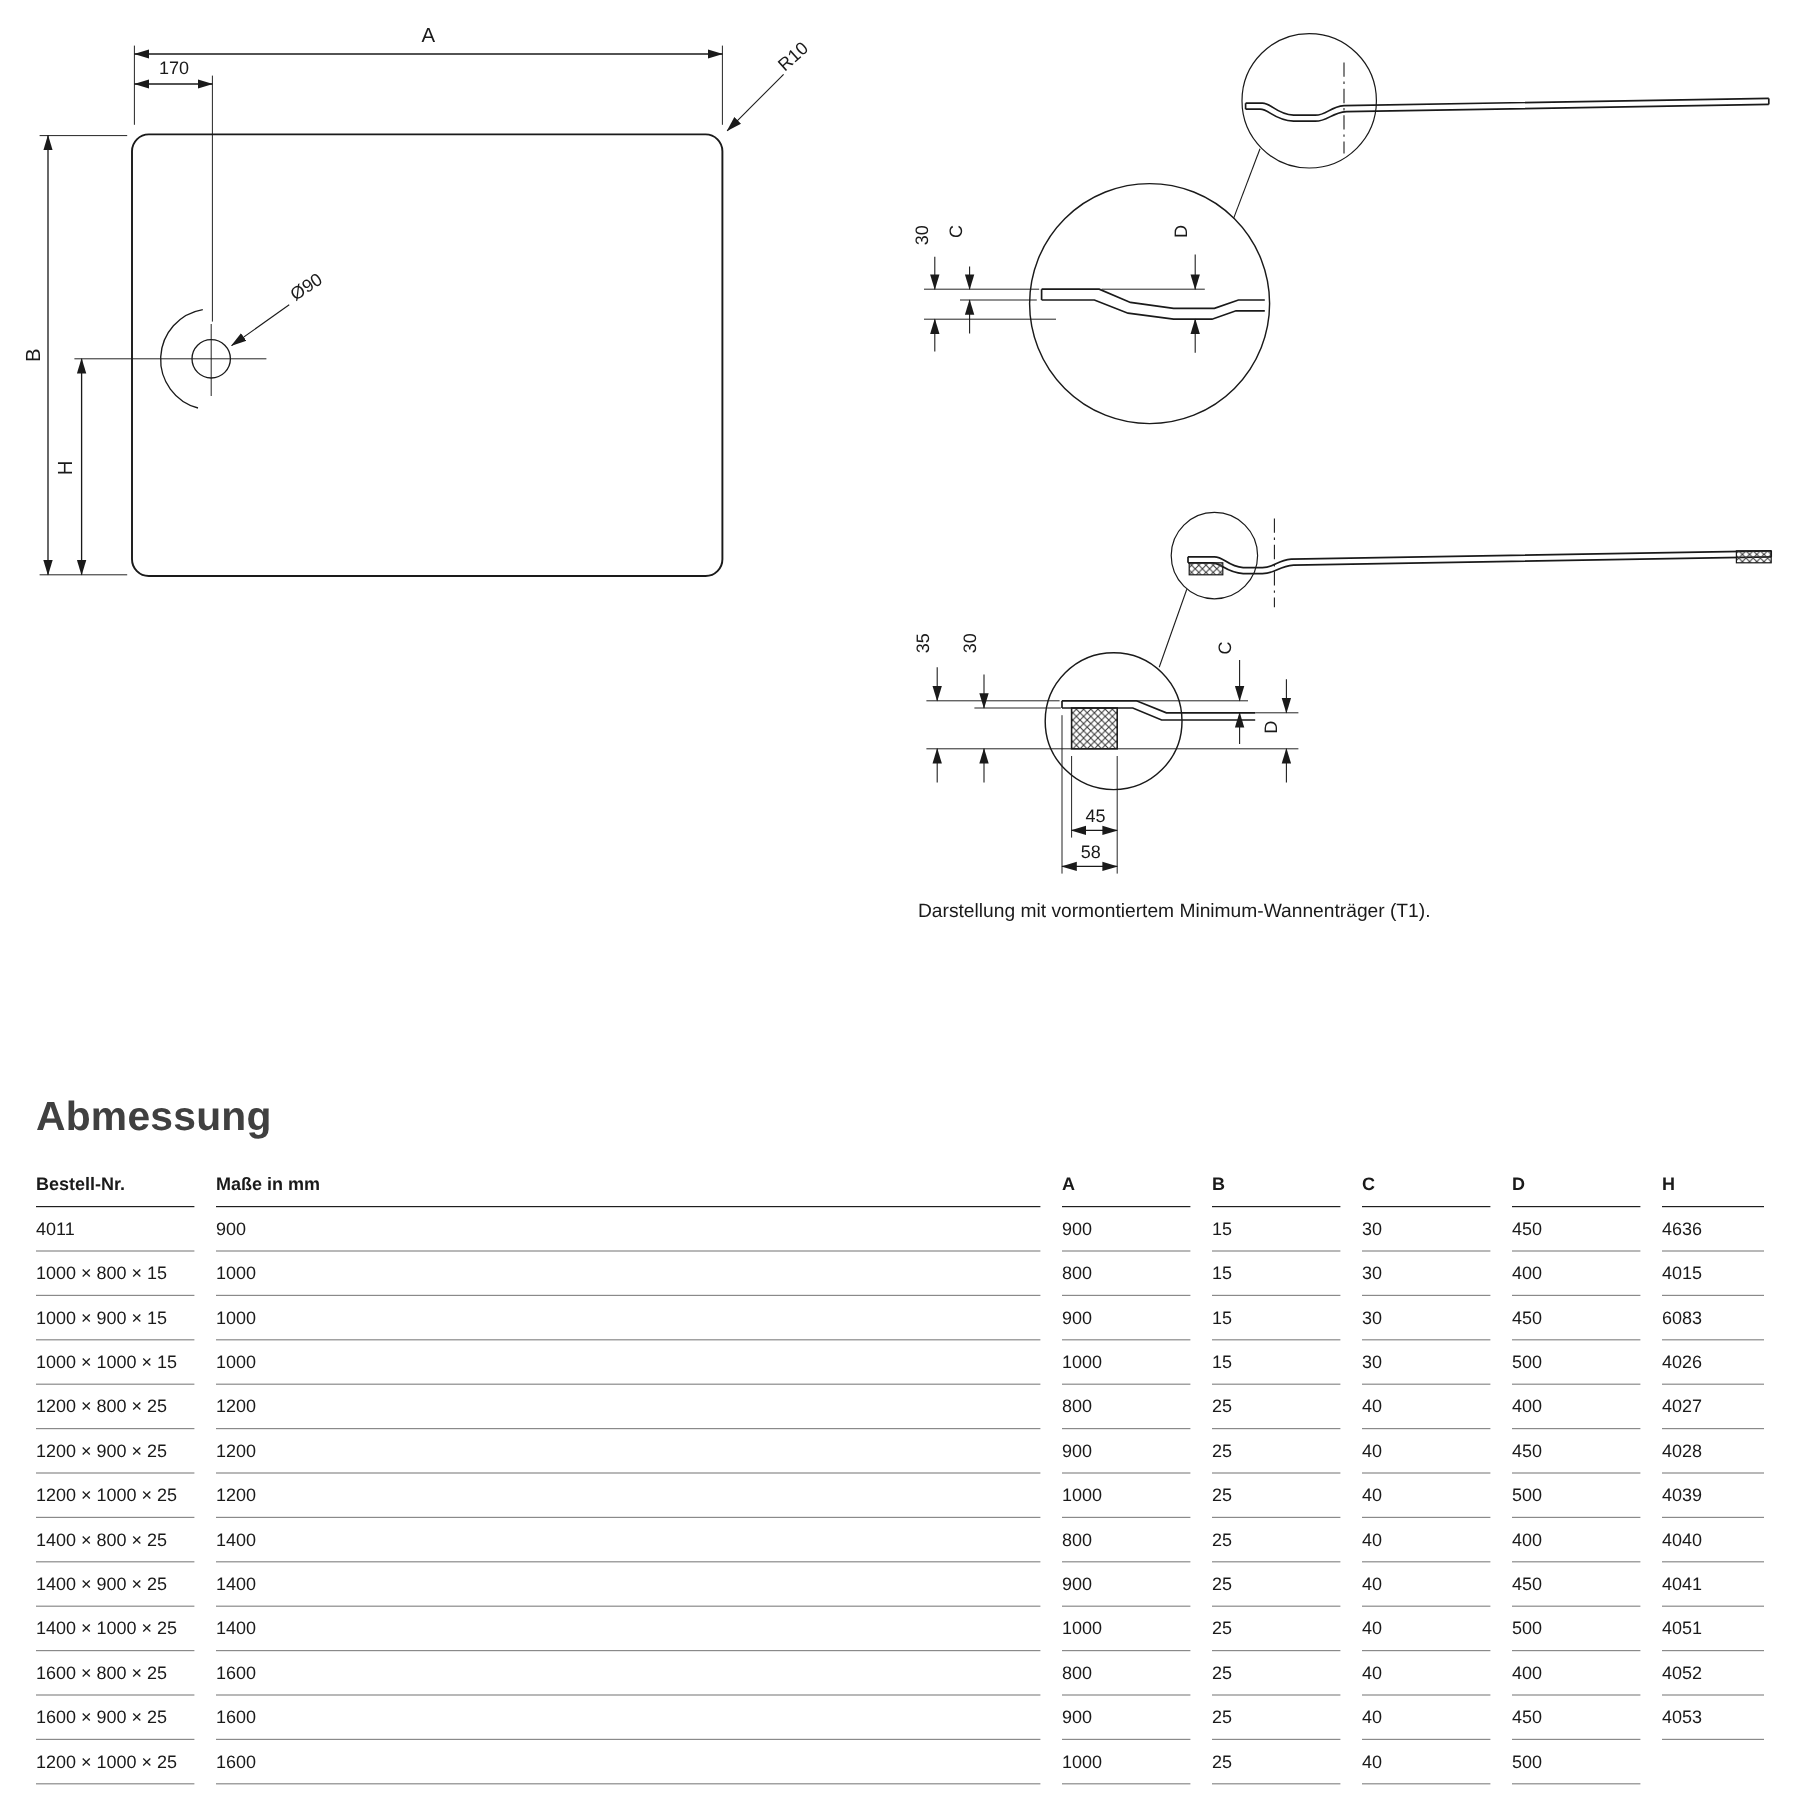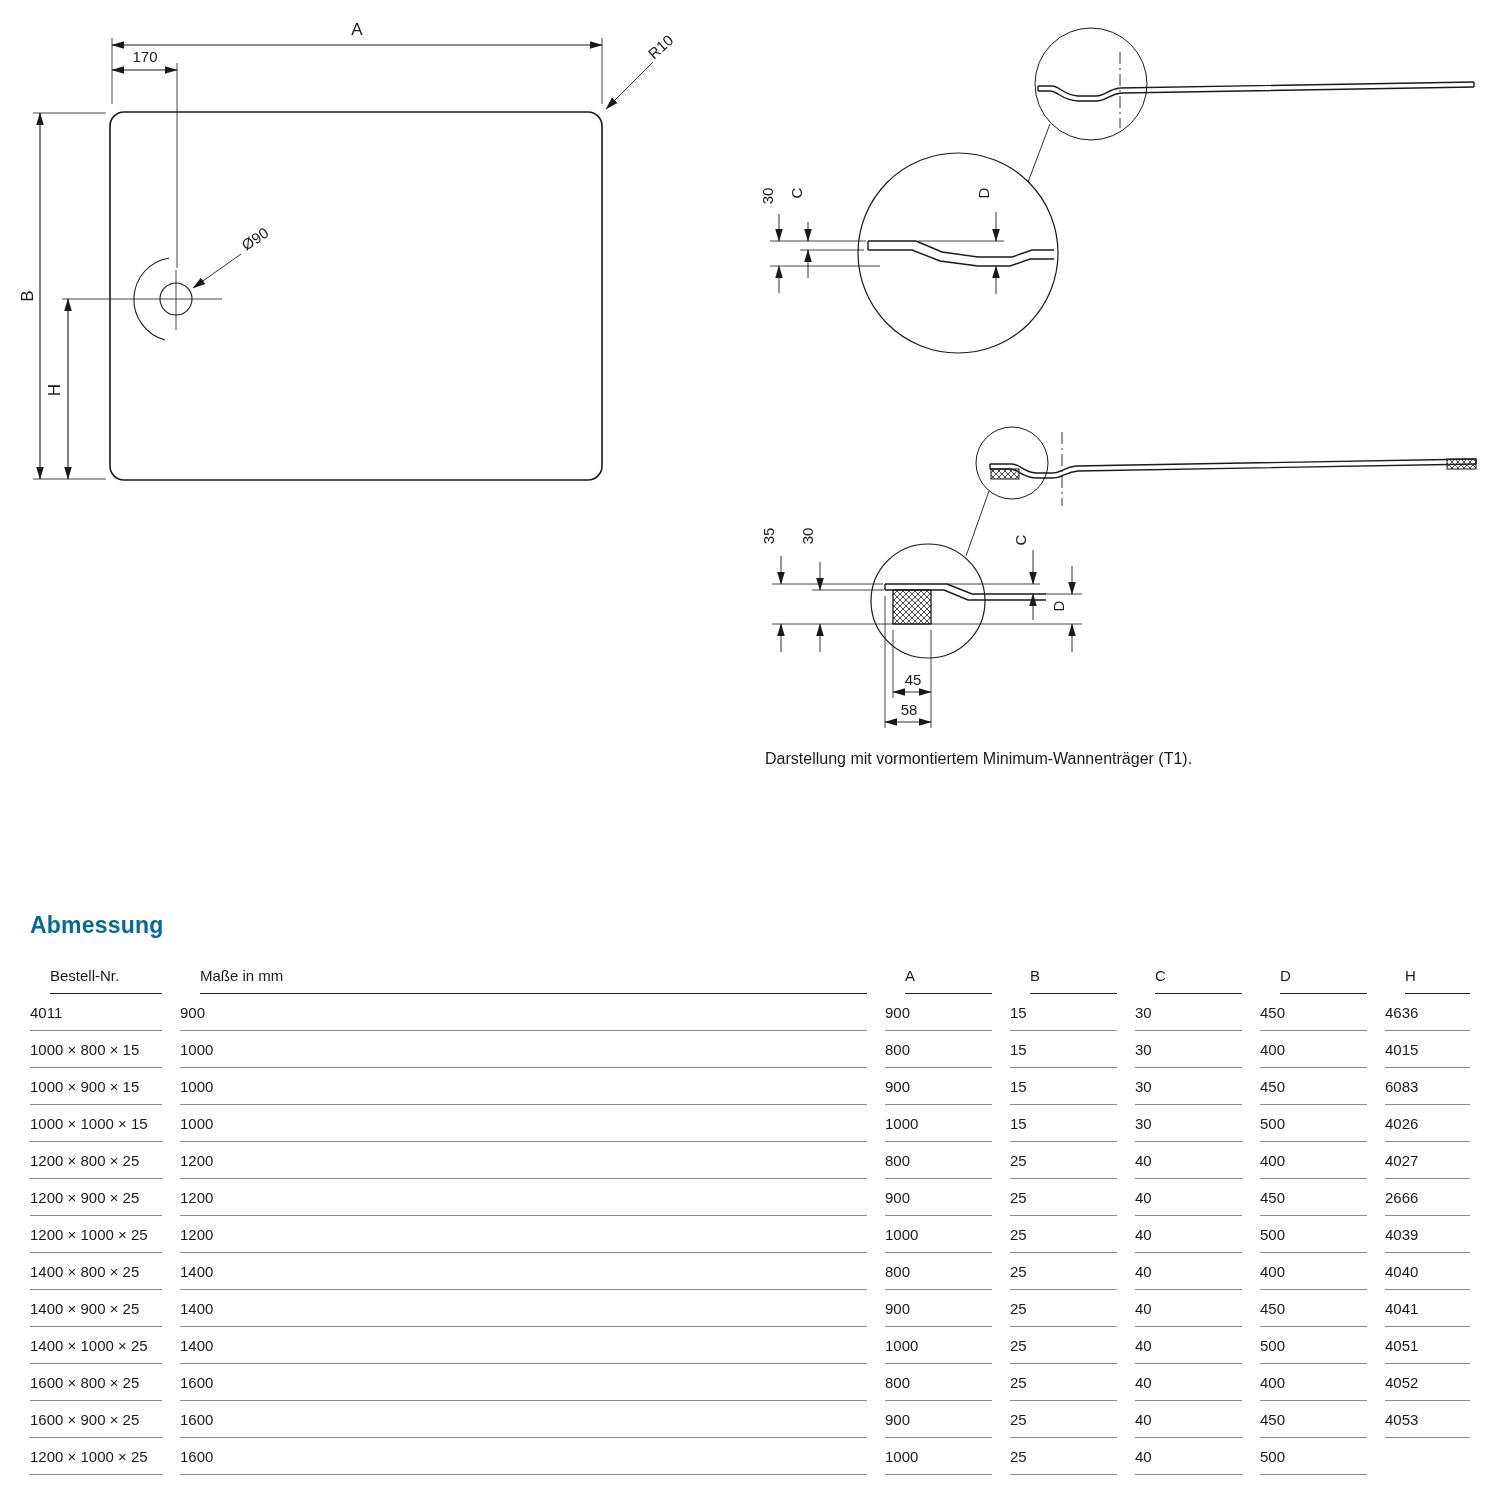--- a/index.html
+++ b/index.html
@@ -1,29 +1,29 @@
 <!DOCTYPE html>
 <html><head>
 <meta charset="utf-8">
 <style>
   * { margin:0; padding:0; box-sizing:border-box; }
   html,body { width:1500px; height:1500px; }
   body { background:#ffffff; font-family:"Liberation Sans", sans-serif; color:#1a1a1a; position:relative; }
   .page { position:absolute; inset:0; background:#fff; overflow:hidden; }
   .drawing-svg { position:absolute; left:0; top:0; }
   .table-section { position:absolute; left:30px; top:912px; width:1440px; }
-  .section-title { font-size:23px; font-weight:700; letter-spacing:.2px; color:#0369a1; }
+  .section-title { font-size:34px; font-weight:700; letter-spacing:.2px; color:#404040; }
   .spec-table {
     margin-top:28px;
     display:grid;
     grid-template-columns:132px 687px 107px 107px 107px 107px 85px;
     column-gap:18px;
   }
   .cell { font-size:15px; color:#1a1a1a; white-space:nowrap; }
-  .cell.th { font-weight:400; padding-bottom:9px; border-bottom:1.5px solid #1f1f1f;margin-left:20px; }
+  .cell.th { font-weight:700; padding-bottom:9px; border-bottom:1.5px solid #1f1f1f; }
   .cell.td { height:37px; display:flex; align-items:center; border-bottom:1px solid #8a8a8a; }
   svg text { fill:#1a1a1a; stroke:none; }
 </style>
 </head>
 <body>
 
 <div class="page">
 
   <svg class="drawing-svg" width="1500" height="830" viewBox="0 0 1500 830">
     <defs>
@@ -210,21 +210,21 @@
         <div class="cell td">25</div>
         <div class="cell td">40</div>
         <div class="cell td">400</div>
         <div class="cell td">4027</div>
         <div class="cell td">1200 × 900 × 25</div>
         <div class="cell td">1200</div>
         <div class="cell td">900</div>
         <div class="cell td">25</div>
         <div class="cell td">40</div>
         <div class="cell td">450</div>
-        <div class="cell td">2666</div>
+        <div class="cell td">4028</div>
         <div class="cell td">1200 × 1000 × 25</div>
         <div class="cell td">1200</div>
         <div class="cell td">1000</div>
         <div class="cell td">25</div>
         <div class="cell td">40</div>
         <div class="cell td">500</div>
         <div class="cell td">4039</div>
         <div class="cell td">1400 × 800 × 25</div>
         <div class="cell td">1400</div>
         <div class="cell td">800</div>

